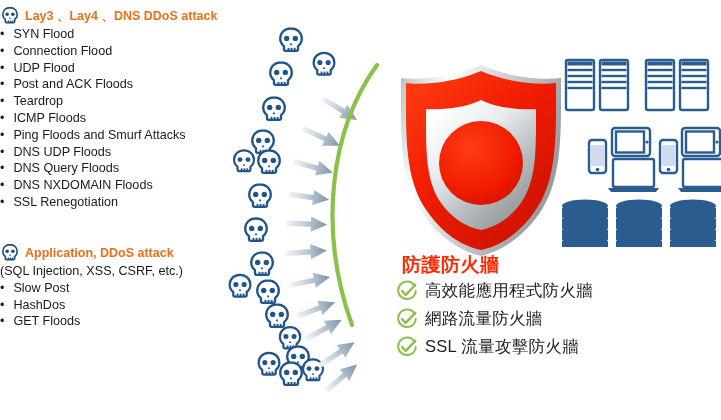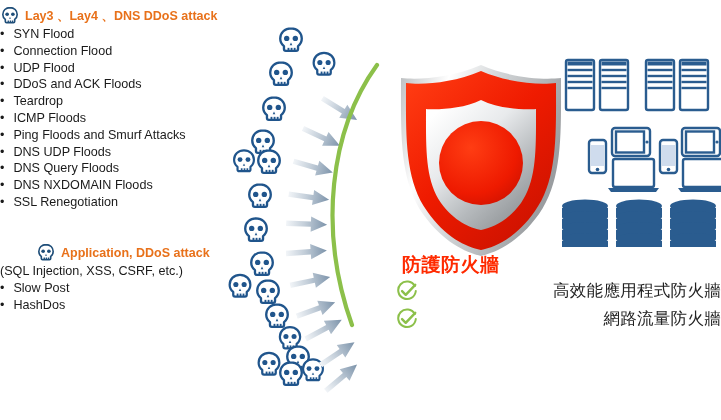--- a/index.html
+++ b/index.html
@@ -12,21 +12,21 @@
   }
   #stage{position:absolute;left:0;top:0;width:714px;height:420px;}
 
   
   .attack-panel{position:absolute;left:0;top:0;width:248px;}
   .attack-head{
     display:flex;align-items:center;gap:5px;
     font-size:12.5px;font-weight:bold;color:#E8711A;
     white-space:nowrap;
   }
-  .attack-head.g2{padding-left:36px;}
+  .attack-head.g2{}
   .skull-head{flex:0 0 auto;width:20px;height:20px;}
   .attack-list{
     list-style:none;margin:0;padding:0;
     text-align:left;
   }
   .attack-list li{
     font-size:12.6px;color:#1a1a1a;line-height:16.8px;
     white-space:nowrap;padding-right:4px;
   }
   .attack-list li .bul{display:inline-block;padding-right:9px;color:#1a1a1a;}
@@ -45,21 +45,20 @@
   
   .platform{position:absolute;left:396px;top:253px;width:325px;}
   .platform-title{
     font-size:19px;font-weight:bold;color:#FF2A00;
     line-height:24px;padding-left:6px;letter-spacing:.5px;
   }
   .feature-list{list-style:none;margin:0;padding:0;}
   .feature-row{
     display:flex;align-items:center;gap:7px;
     height:28px;
-    justify-content:space-between;
   }
   .check-ico{flex:0 0 auto;width:22px;height:22px;}
   .feature-label{
     font-size:16.5px;color:#222222;white-space:nowrap;
     letter-spacing:.3px;
   }
 </style>
 </head>
 <body>
 
@@ -77,21 +76,21 @@
           <rect x="15.6" y="23.2" width="2.1" height="3.4" fill="#1F4E79"></rect>
           <rect x="19" y="23.2" width="2.1" height="3.4" fill="#1F4E79"></rect>
         </svg>
       </span>
       <span>Lay3 、Lay4 、DNS DDoS attack</span>
     </div>
     <ul class="attack-list" id="list-g1">
         <li><span class="bul">•</span><span>SYN Flood</span></li>
         <li><span class="bul">•</span><span>Connection Flood</span></li>
         <li><span class="bul">•</span><span>UDP Flood</span></li>
-        <li><span class="bul">•</span><span>DDoS and ACK Floods</span></li>
+        <li><span class="bul">•</span><span>Post and ACK Floods</span></li>
         <li><span class="bul">•</span><span>Teardrop</span></li>
         <li><span class="bul">•</span><span>ICMP Floods</span></li>
         <li><span class="bul">•</span><span>Ping Floods and Smurf Attacks</span></li>
         <li><span class="bul">•</span><span>DNS UDP Floods</span></li>
         <li><span class="bul">•</span><span>DNS Query Floods</span></li>
         <li><span class="bul">•</span><span>DNS NXDOMAIN Floods</span></li>
         <li><span class="bul">•</span><span>SSL Renegotiation</span></li>
       </ul>
   </div>
 
@@ -107,20 +106,21 @@
           <rect x="15.6" y="23.2" width="2.1" height="3.4" fill="#1F4E79"></rect>
           <rect x="19" y="23.2" width="2.1" height="3.4" fill="#1F4E79"></rect>
         </svg>
       </span>
       <span>Application, DDoS  attack</span>
     </div>
     <ul class="attack-list" id="list-g2">
         <li class="nobul"><span>(SQL Injection, XSS, CSRF, etc.)</span></li>
         <li><span class="bul">•</span><span>Slow Post</span></li>
         <li><span class="bul">•</span><span>HashDos</span></li>
+        <li><span class="bul">•</span><span>GET Floods</span></li>
       </ul>
   </div>
 
   <div class="swarm" id="swarm">
       <div class="skull" style="left: 276px; top: 26px; transform: scale(1);"><svg viewBox="0 0 32 32" width="30" height="30">
           <path d="M16 2.5C9.4 2.5 4.5 7.2 4.5 13.4c0 3.6 1.6 6.3 4 8.1v3.1c0 1.1.9 2 2 2h11c1.1 0 2-.9 2-2v-3.1c2.4-1.8 4-4.5 4-8.1C27.5 7.2 22.6 2.5 16 2.5z" fill="#ffffff" stroke="#20558C" stroke-width="2.5" stroke-linejoin="round"></path>
           <circle cx="11.4" cy="13.2" r="2.85" fill="#20558C"></circle>
           <circle cx="20.6" cy="13.2" r="2.85" fill="#20558C"></circle>
           <path d="M16 17.7l-1.4 2.7h2.8z" fill="#20558C"></path>
           <rect x="12.3" y="23.3" width="2" height="3.3" fill="#20558C"></rect>
@@ -546,16 +546,23 @@
             </svg></span>
           <span class="feature-label">高效能應用程式防火牆</span>
         </li>
         <li class="feature-row">
           <span class="check-ico"><svg viewBox="0 0 24 24" width="22" height="22">
               <path d="M20.5 6.6A9.6 9.6 0 1 0 21.6 12" fill="none" stroke="#8CC04A" stroke-width="2.2" stroke-linecap="round"></path>
               <path d="M6.6 12.1l4 4.1L21 5.3" fill="none" stroke="#8CC04A" stroke-width="2.6" stroke-linecap="round" stroke-linejoin="round"></path>
             </svg></span>
           <span class="feature-label">網路流量防火牆</span>
         </li>
+        <li class="feature-row">
+          <span class="check-ico"><svg viewBox="0 0 24 24" width="22" height="22">
+              <path d="M20.5 6.6A9.6 9.6 0 1 0 21.6 12" fill="none" stroke="#8CC04A" stroke-width="2.2" stroke-linecap="round"></path>
+              <path d="M6.6 12.1l4 4.1L21 5.3" fill="none" stroke="#8CC04A" stroke-width="2.6" stroke-linecap="round" stroke-linejoin="round"></path>
+            </svg></span>
+          <span class="feature-label">SSL 流量攻擊防火牆</span>
+        </li>
       </ul>
   </div>
 
 </div>
 
 </body></html>

